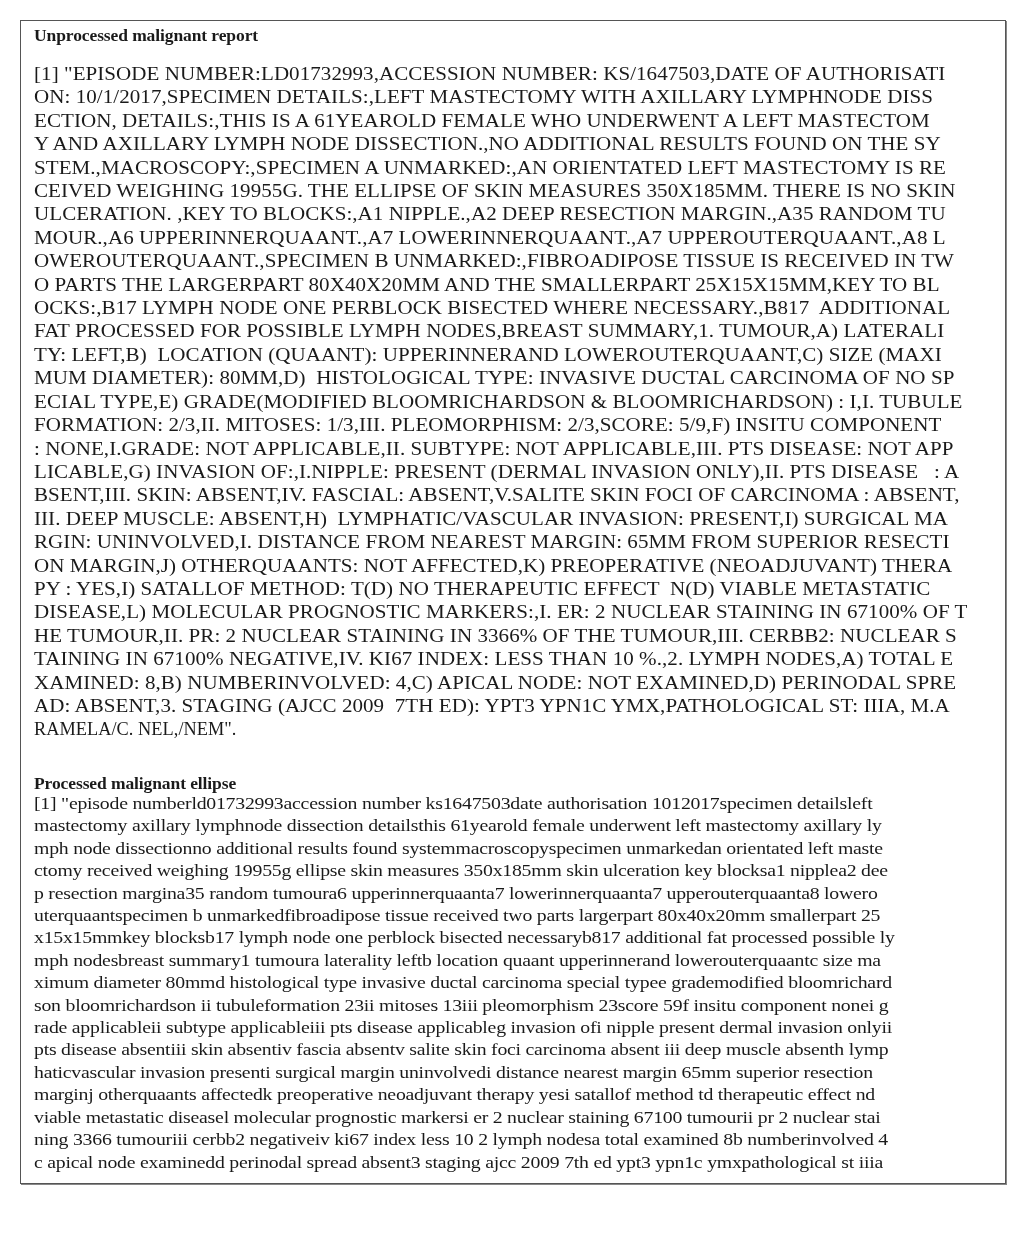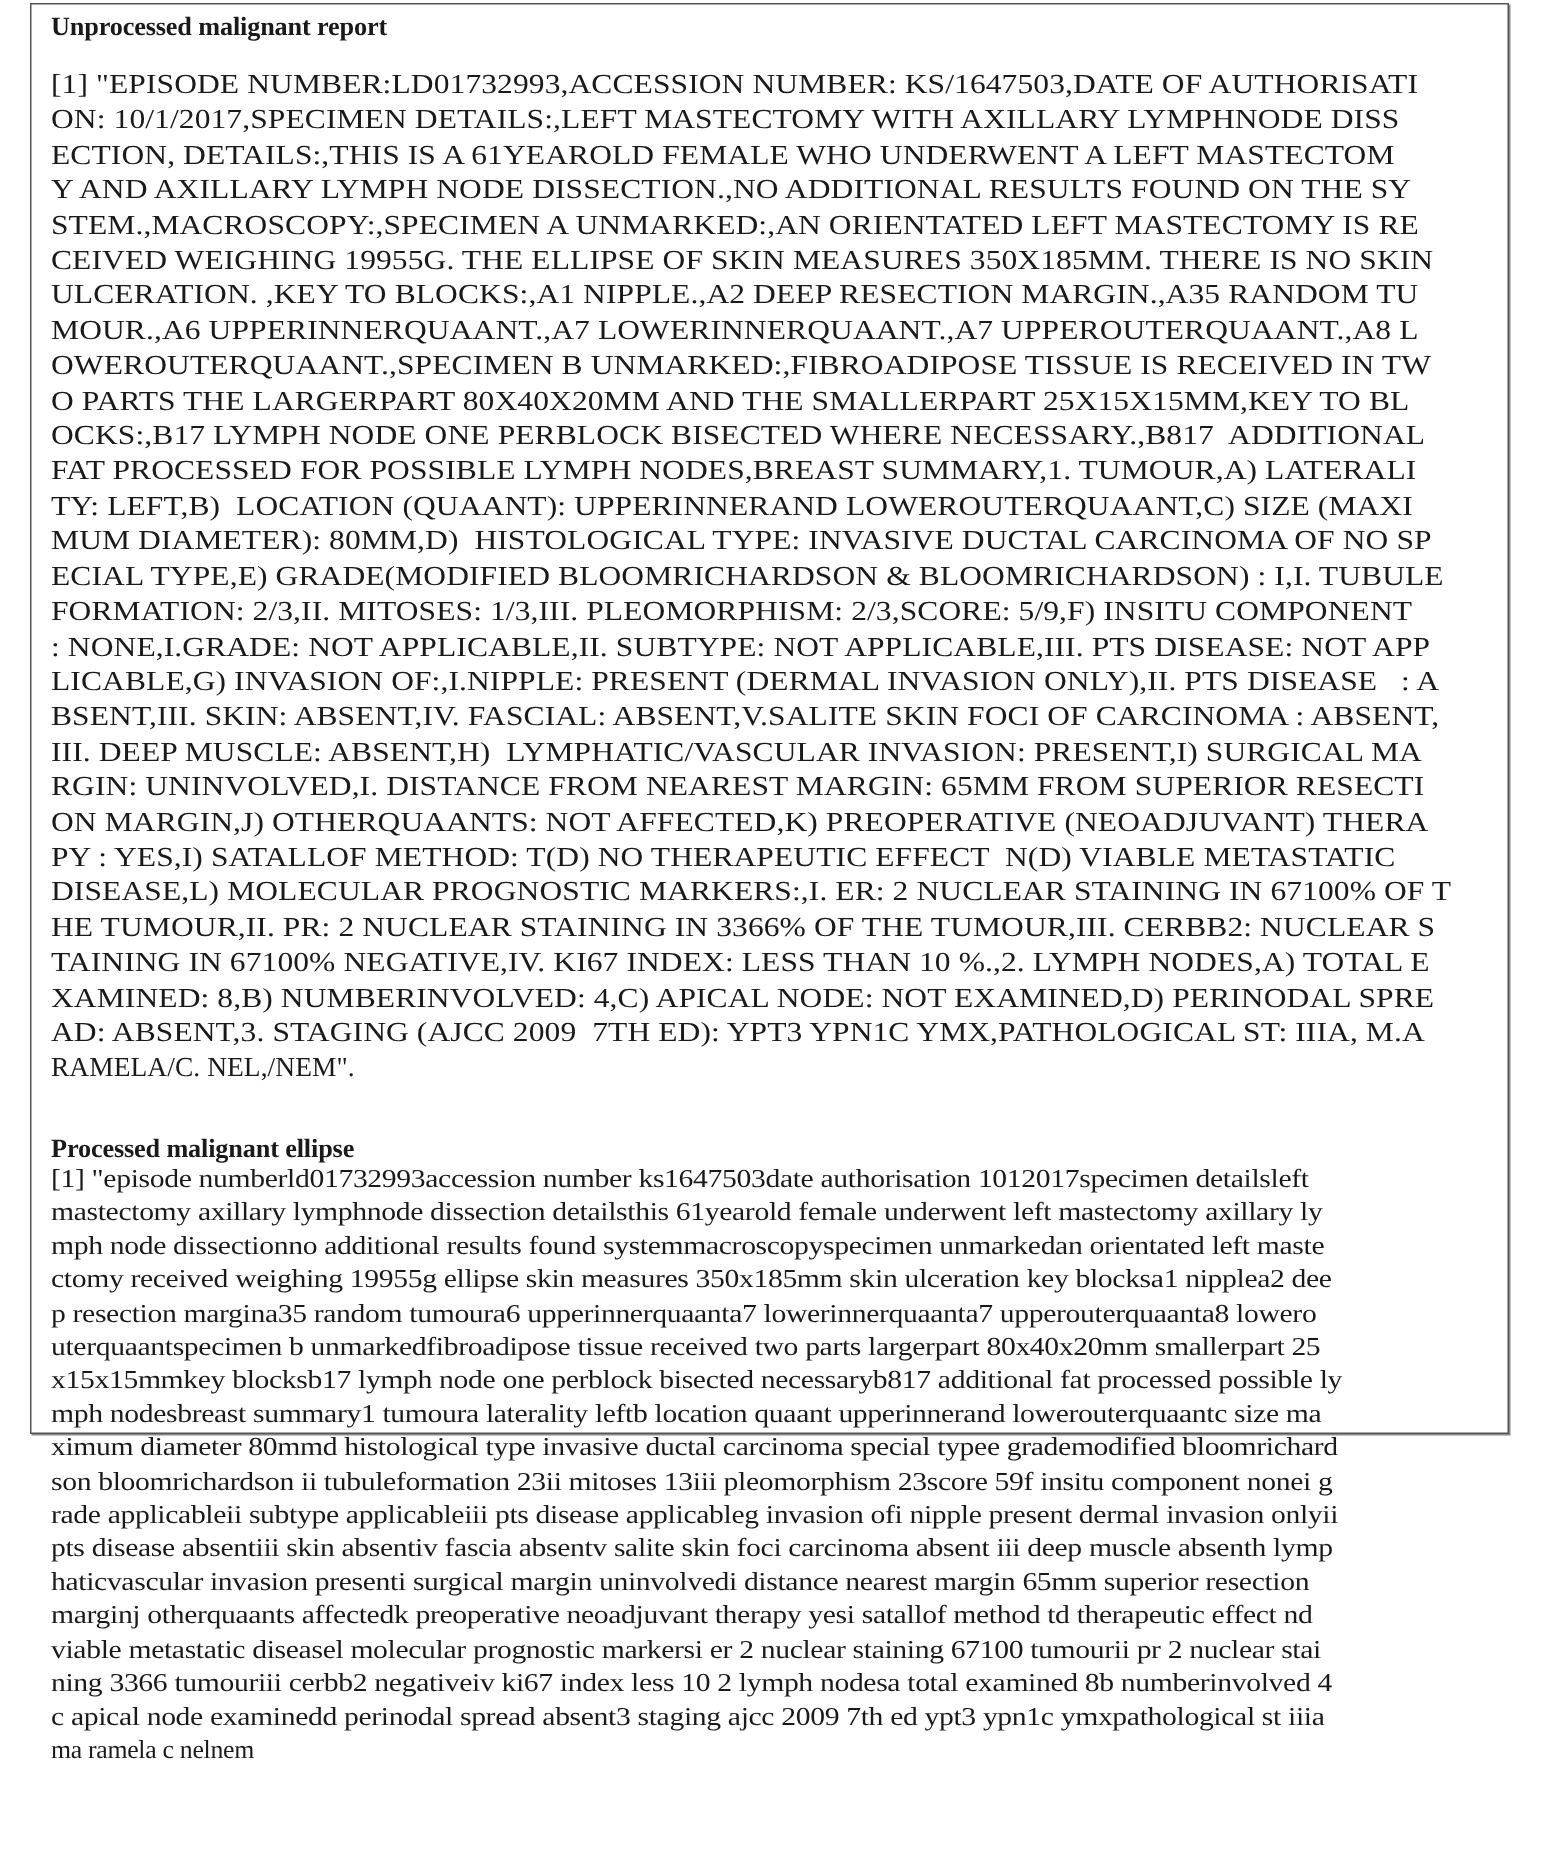--- a/index.html
+++ b/index.html
@@ -11,23 +11,23 @@
       width: 1029px;
       height: 1239px;
       position: relative;
       overflow: hidden;
       font-family: "Liberation Serif", "DejaVu Serif", serif;
       color: #1a1a1a;
     }
     .frame {
       position: absolute;
       left: 20px;
-      top: 2px;
+      top: 20px;
       width: 986px;
-      height: 954px;
+      height: 1164px;
       border: 1.5px solid #555;
       box-shadow: 1px 1px 0 #888;
       box-sizing: border-box;
     }
     .section-title {
       position: absolute;
       left: 13px;
       font-weight: bold;
       font-size: 17.5px;
       letter-spacing: -0.1px;
@@ -110,16 +110,15 @@
       <span class="ln" style="transform-origin: left center; transform: scaleX(1.15);">mph nodesbreast summary1 tumoura laterality leftb location quaant upperinnerand lowerouterquaantc size ma</span>
       <span class="ln" style="transform-origin: left center; transform: scaleX(1.15);">ximum diameter 80mmd histological type invasive ductal carcinoma special typee grademodified bloomrichard</span>
       <span class="ln" style="transform-origin: left center; transform: scaleX(1.15);">son bloomrichardson ii tubuleformation 23ii mitoses 13iii pleomorphism 23score 59f insitu component nonei g</span>
       <span class="ln" style="transform-origin: left center; transform: scaleX(1.15);">rade applicableii subtype applicableiii pts disease applicableg invasion ofi nipple present dermal invasion onlyii</span>
       <span class="ln" style="transform-origin: left center; transform: scaleX(1.15);">pts disease absentiii skin absentiv fascia absentv salite skin foci carcinoma absent iii deep muscle absenth lymp</span>
       <span class="ln" style="transform-origin: left center; transform: scaleX(1.15);">haticvascular invasion presenti surgical margin uninvolvedi distance nearest margin 65mm superior resection</span>
       <span class="ln" style="transform-origin: left center; transform: scaleX(1.15);">marginj otherquaants affectedk preoperative neoadjuvant therapy yesi satallof method td therapeutic effect nd</span>
       <span class="ln" style="transform-origin: left center; transform: scaleX(1.15);">viable metastatic diseasel molecular prognostic markersi er 2 nuclear staining 67100 tumourii pr 2 nuclear stai</span>
       <span class="ln" style="transform-origin: left center; transform: scaleX(1.15);">ning 3366 tumouriii cerbb2 negativeiv ki67 index less 10 2 lymph nodesa total examined 8b numberinvolved 4</span>
       <span class="ln" style="transform-origin: left center; transform: scaleX(1.15);">c apical node examinedd perinodal spread absent3 staging ajcc 2009 7th ed ypt3 ypn1c ymxpathological st iiia</span>
-      <span class="ln" style="transform-origin: left center; transform: none;">ma ramela c nelnem</span>
     </div>
 
 </div>
 
 </body></html>

